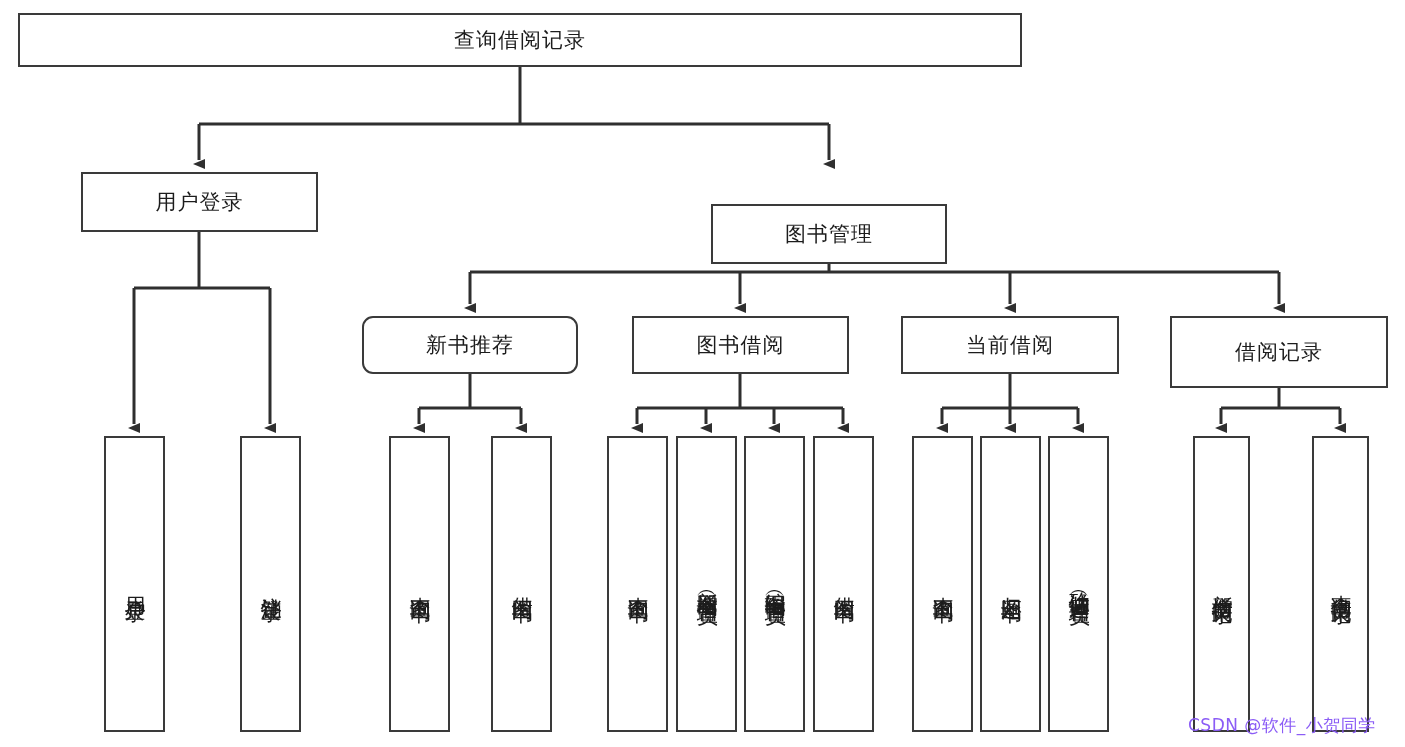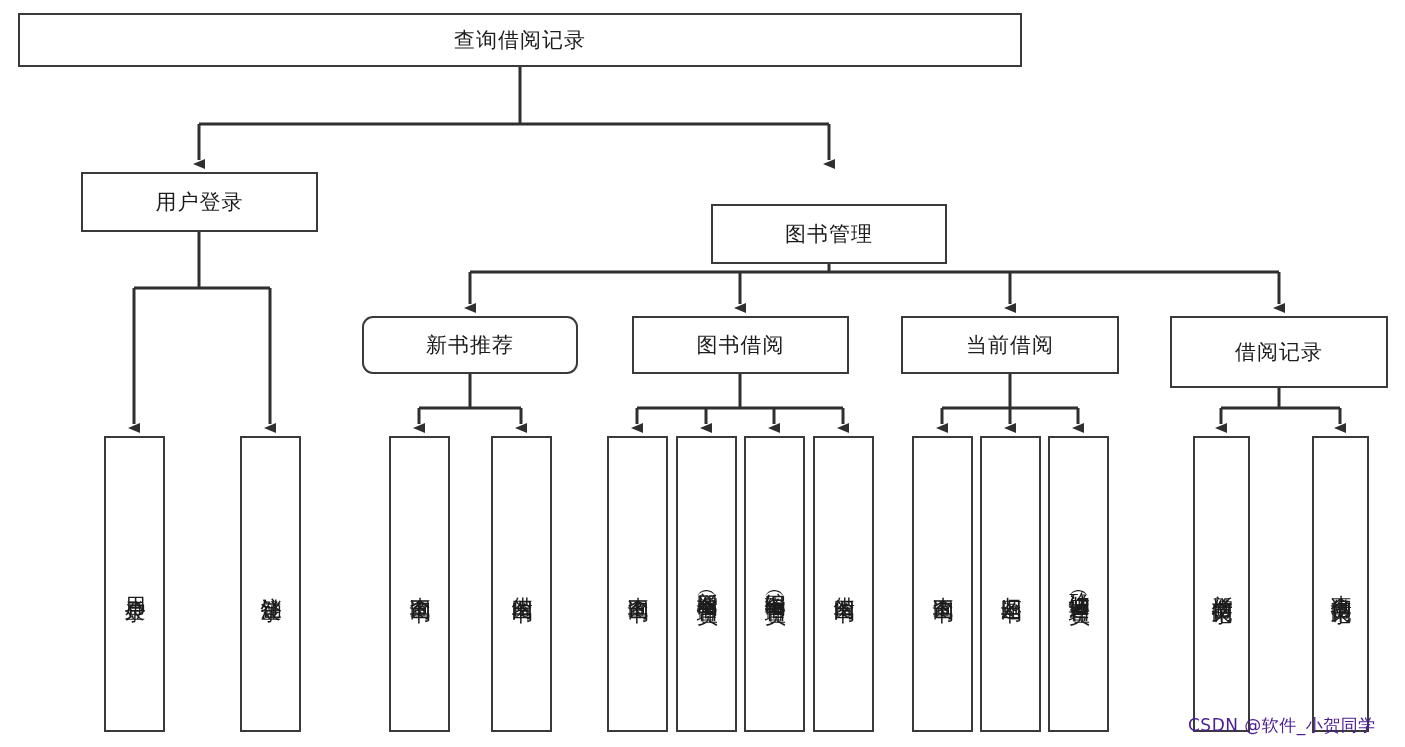--- a/index.html
+++ b/index.html
@@ -49,21 +49,21 @@
     letter-spacing: 2px;
     white-space: nowrap;
     color: #1c1c1c;
     text-align: center;
   }
   #watermark {
     position: absolute;
     left: 1188px;
     top: 714px;
     font-size: 17px;
-    color: #4c1d95;
+    color: #8b5cf6;
     white-space: nowrap;
     letter-spacing: 0.5px;
     pointer-events: none;
   }
 </style>
 </head>
 <body>
 
 <div id="canvas">
 

